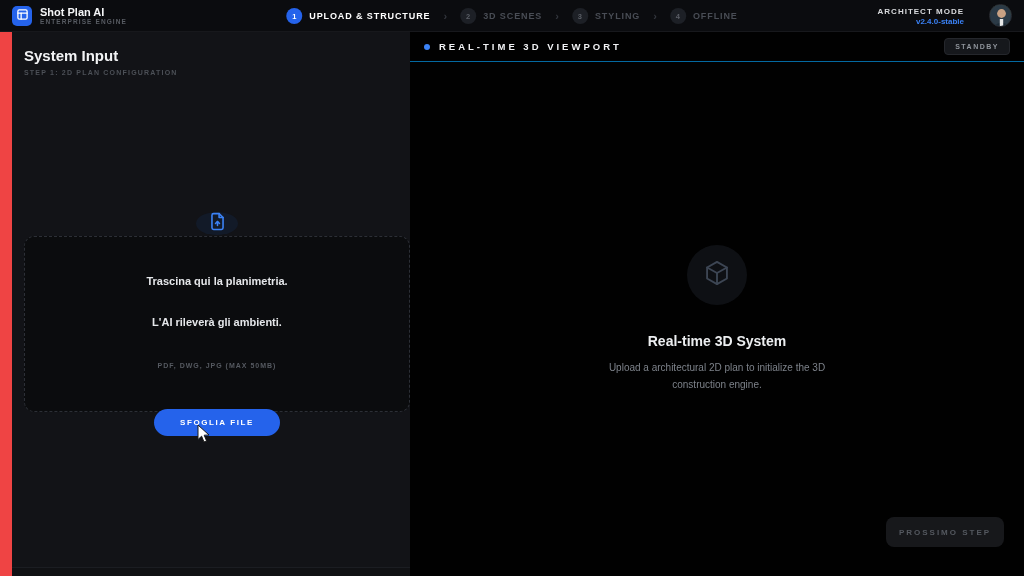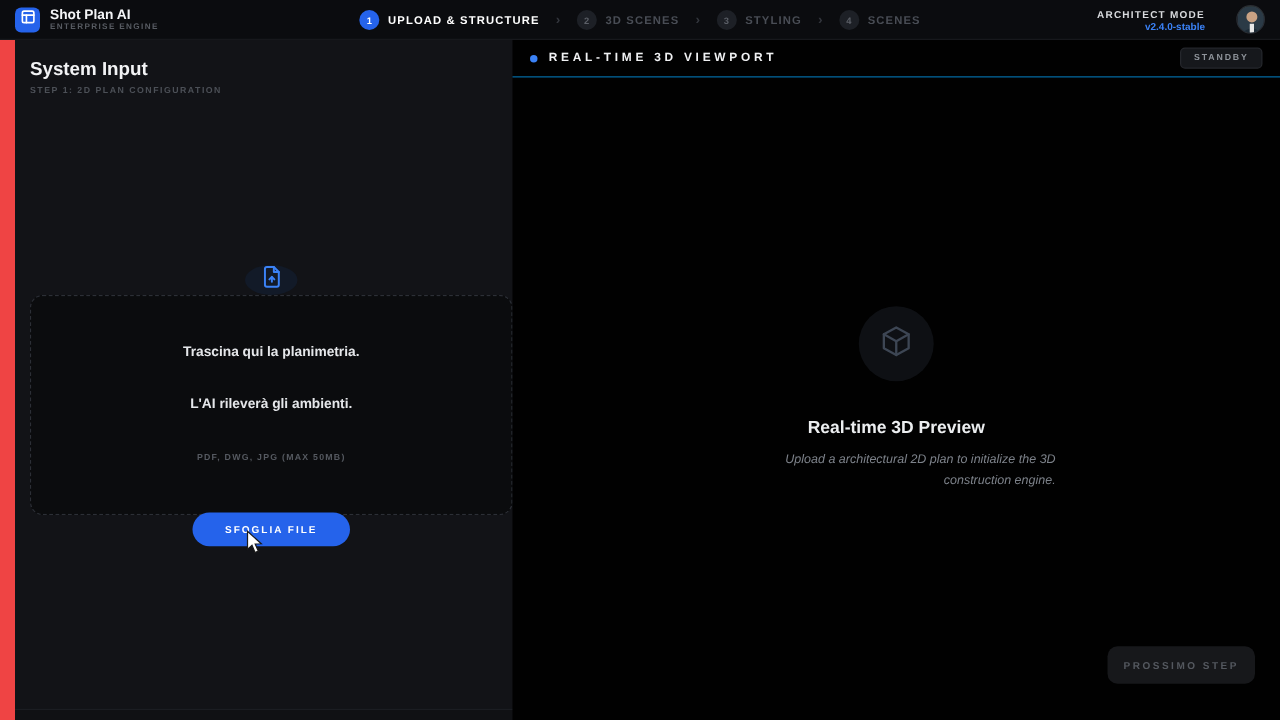--- a/index.html
+++ b/index.html
@@ -65,22 +65,22 @@
   .vp-title { font-size:9.5px; font-weight:700; color:#f0f1f3; letter-spacing:3px; }
   .standby-badge { margin-left:auto; background:#16181c; border:1px solid #25272c;
     border-radius:4px; padding:4px 10px; font-size:7px; font-weight:700;
     color:#8f949b; letter-spacing:1.5px; cursor:default; }
 
   .vp-body { position:absolute; top:30px; left:0; right:0; bottom:0;
     display:flex; flex-direction:column; align-items:center; justify-content:center; }
   .cube-wrap { width:60px; height:60px; border-radius:50%; background:#0e1014;
     display:flex; align-items:center; justify-content:center; }
   .preview-title { margin-top:28px; font-size:14px; font-weight:700; color:#eceef0; }
-  .preview-desc { margin-top:11px; width:255px; text-align:right; font-size:10px;
-    line-height:1.65; color:#7d828a;font-style:italic; }
+  .preview-desc { margin-top:11px; width:255px; text-align:center; font-size:10px;
+    line-height:1.65; color:#7d828a; }
   .engine-badge { margin-top:24px; display:inline-flex; align-items:center; gap:9px;
     background:#151618; border:1px solid #1e2023; border-radius:999px; padding:7px 16px; }
   .engine-dot { width:6px; height:6px; border-radius:50%; background:#e8731a; }
   .engine-text { font-size:7.5px; font-weight:700; color:#93989f; letter-spacing:2px; }
 
   .next-btn { position:absolute; right:20px; bottom:29px; width:118px; height:30px;
     background:#17181b; border:none; border-radius:8px; font-family:inherit;
     font-size:8px; font-weight:700; color:#54585f; letter-spacing:2px; cursor:not-allowed;margin-top:19px; }
 
   .cursor { position:absolute; left:197px; top:424px; z-index:50; pointer-events:none; }
@@ -118,21 +118,21 @@
         <div class="step-label">3D SCENES</div>
       </div>
       <span class="step-chevron">›</span>
       <div class="step">
         <div class="step-circle">3</div>
         <div class="step-label">STYLING</div>
       </div>
       <span class="step-chevron">›</span>
       <div class="step">
         <div class="step-circle">4</div>
-        <div class="step-label">SCENES</div>
+        <div class="step-label">OFFLINE</div>
       </div>
     </div>
 
     <div class="top-right">
       <div class="mode-text">
         <div class="m1">ARCHITECT MODE</div>
         <div class="m2">v2.4.0-stable</div>
       </div>
       <div class="avatar">
         <svg width="23" height="23" viewBox="0 0 23 23">
@@ -179,21 +179,21 @@
     <div class="vp-body">
       <div class="cube-wrap">
         <span>
           <svg width="28" height="28" viewBox="0 0 24 24" fill="none" stroke="#3d4654" stroke-width="1.6" stroke-linecap="round" stroke-linejoin="round">
             <path d="M12 2.5 L20.5 7.25 V16.75 L12 21.5 L3.5 16.75 V7.25 Z"></path>
             <path d="M3.5 7.25 L12 12 L20.5 7.25"></path>
             <path d="M12 12 V21.5"></path>
           </svg>
         </span>
       </div>
-      <div class="preview-title">Real-time 3D Preview</div>
+      <div class="preview-title">Real-time 3D System</div>
       <div class="preview-desc">Upload a architectural 2D plan to initialize the 3D construction engine.</div>
     </div>
 
     <button class="next-btn">PROSSIMO STEP</button>
   </div>
 
   <div class="cursor">
     <svg width="14" height="20" viewBox="0 0 14 20">
       <path d="M1 1 L1 15.5 L4.6 12.2 L7 18 L9.6 16.9 L7.2 11.2 L12 11 Z" fill="#ffffff" stroke="#1a1a1a" stroke-width="1"></path>
     </svg>

